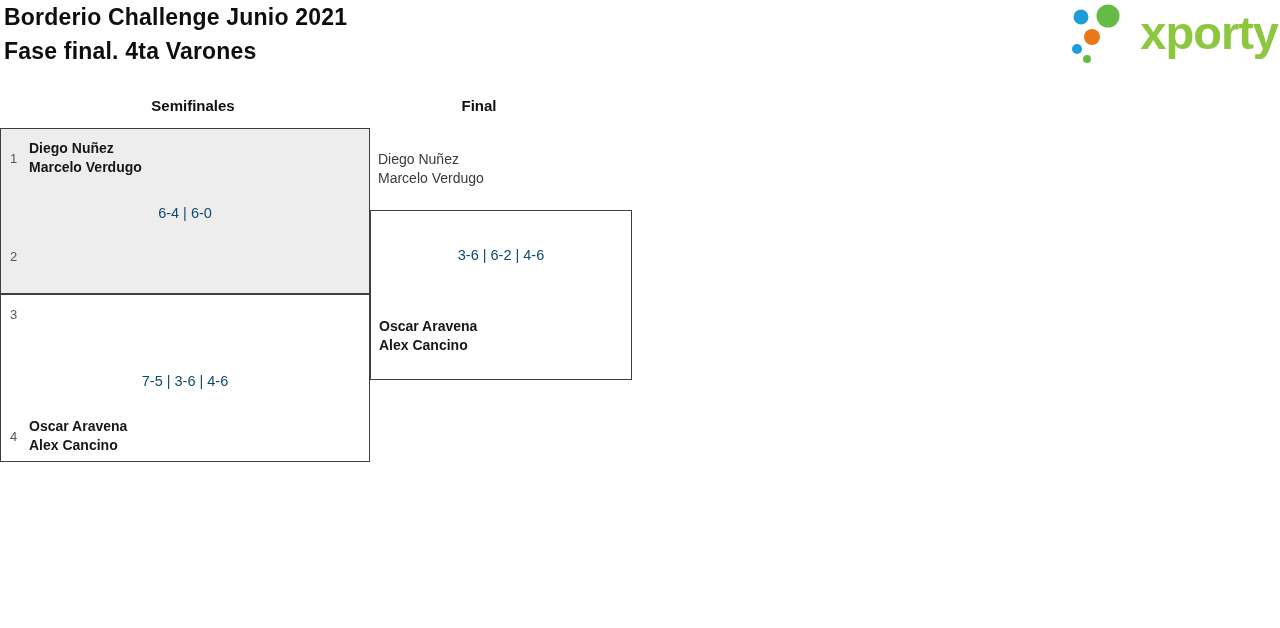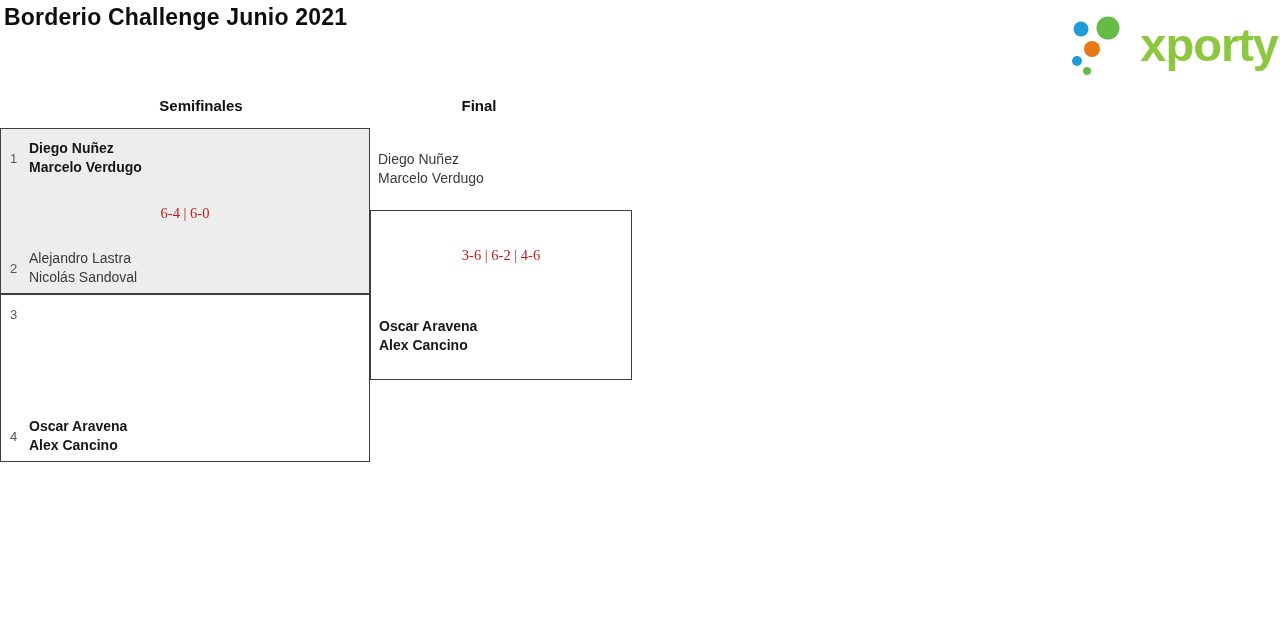--- a/index.html
+++ b/index.html
@@ -14,37 +14,37 @@
   }
 
   
   .titles { position: absolute; left: 4px; top: 0; }
   .title-line {
     font-size: 23px; font-weight: 700; color: #0d0d0d;
     line-height: 34px; letter-spacing: 0.2px; white-space: nowrap;
   }
 
   .logo {
-    position: absolute; top: 16px; right: 2px;
+    position: absolute; top: 4px; right: 2px;
     display: flex; align-items: flex-start; gap: 14px;
   }
   .logo-dots { width: 56px; height: 60px; }
   .logo-text {
     font-size: 47px; font-weight: 700;
     color: var(--brand_green, #8dc63f);
     line-height: 58px; letter-spacing: -1px;
   }
 
   
   .col-header {
     position: absolute; top: 97px;
     font-size: 15px; font-weight: 700; color: #101010;
     text-align: center;
   }
-  .col-header.sf { left: 16px; width: 370px; }
+  .col-header.sf { left: 8px; width: 370px; }
   .col-header.final { left: 366px; width: 226px; }
 
   
   .match { position: absolute; }
   .sf1 {
     left: 0; top: 128px; width: 370px; height: 166px;
     background: var(--match_fill, #ededed);
     border: 1px solid var(--border, #3f3f3f);
   }
   .sf2 {
@@ -53,21 +53,21 @@
     border: 1px solid var(--border, #3f3f3f);
   }
 
   .entry { position: absolute; left: 5px; display: flex; align-items: center; gap: 8px; }
   .seed { width: 15px; text-align: center; font-size: 13px; color: #555; flex: 0 0 auto; }
   .team { font-size: 14px; color: #3a3a3a; line-height: 19px; }
   .team.winner { font-weight: 700; color: #161616; }
 
   .score {
     position: absolute; left: 0; width: 100%;
-    text-align: center; font-size: 14.5px; color: #b91c1c; font-family: Liberation Serif, serif;
+    text-align: center; font-size: 14.5px; color: #0c4a6e;
   }
 
   .sf1 .entry.top { top: 10px; }
   .sf1 .score { top: 76px; }
   .sf1 .entry.bottom { top: 120px; }
 
   .sf2 .entry.top { top: 12px; }
   .sf2 .score { top: 78px; }
   .sf2 .entry.bottom { top: 122px; }
 
@@ -80,20 +80,21 @@
     background: transparent;
   }
   .final-box .score { top: 36px; }
   .final-bottom-team { position: absolute; left: 8px; top: 106px; }
 </style>
 </head>
 <body>
 
 <div class="titles">
   <div class="title-line">Borderio Challenge Junio 2021</div>
+  <div class="title-line">Fase final. 4ta Varones</div>
 </div>
 
 <div class="logo">
   <svg class="logo-dots" viewBox="0 0 56 60" xmlns="http://www.w3.org/2000/svg">
     <circle cx="11" cy="13" r="7.5" fill="var(--dot_blue, #1e9cd7)"></circle>
     <circle cx="38" cy="12" r="11.5" fill="var(--dot_green, #64bc46)"></circle>
     <circle cx="22" cy="33" r="8" fill="var(--dot_orange, #e97817)"></circle>
     <circle cx="7" cy="45" r="5" fill="var(--dot_blue, #1e9cd7)"></circle>
     <circle cx="17" cy="55" r="4" fill="var(--dot_green, #64bc46)"></circle>
   </svg>
@@ -107,31 +108,28 @@
   <div class="entry top">
     <span class="seed">1</span>
     <div class="team winner">
       <div>Diego Nuñez</div>
       <div>Marcelo Verdugo</div>
     </div>
   </div>
   <div class="score">6-4 | 6-0</div>
   <div class="entry bottom">
     <span class="seed">2</span>
-    <div class="team">
-      <div>Alejandro Lastra</div>
-      <div>Nicolás Sandoval</div>
-    </div>
   </div>
 </div>
 
 <div class="match sf2">
   <div class="entry top">
     <span class="seed">3</span>
   </div>
+  <div class="score">7-5 | 3-6 | 4-6</div>
   <div class="entry bottom">
     <span class="seed">4</span>
     <div class="team winner">
       <div>Oscar Aravena</div>
       <div>Alex Cancino</div>
     </div>
   </div>
 </div>
 
 <div class="match final-group">

